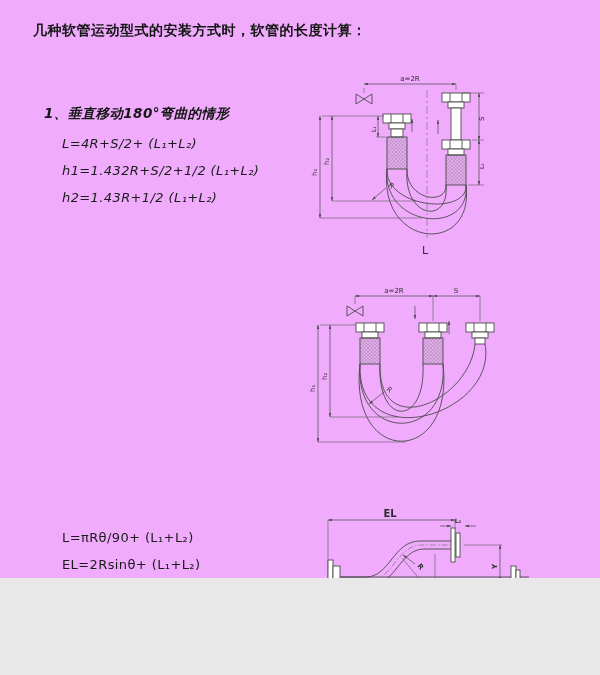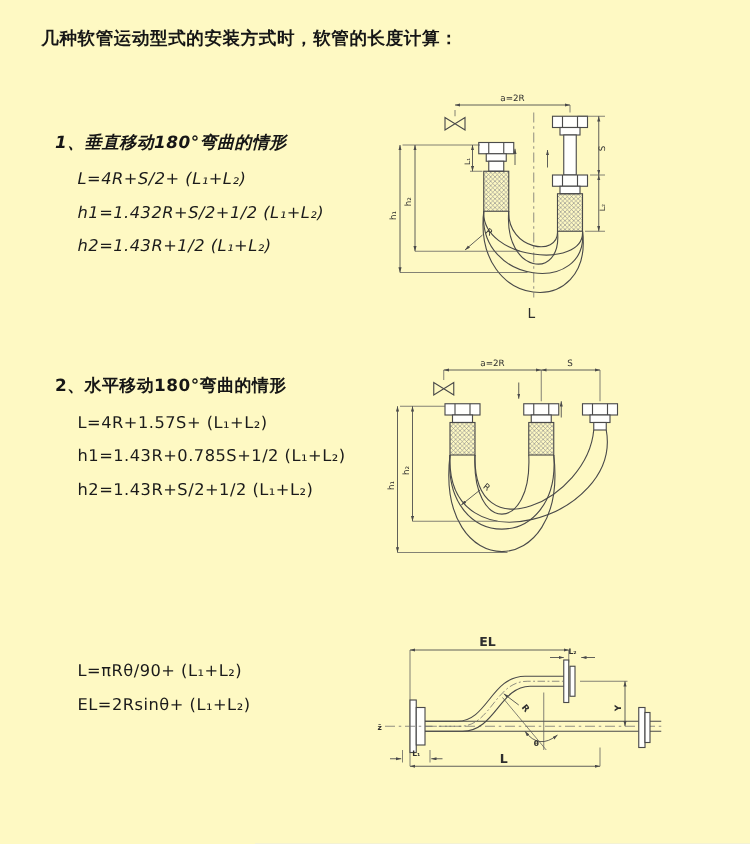--- a/index.html
+++ b/index.html
@@ -1,18 +1,18 @@
 <!DOCTYPE html>
 <html><head>
 <meta charset="utf-8">
 <style>
   html,body{margin:0;padding:0;background:#e8e8e8;}
   .page{
-    position:relative;width:600px;height:675px;margin:0 auto;
-    background:#fef9c3;overflow:hidden;
+    position:relative;width:600px;height:578px;margin:0 auto;
+    background:#f0abfc;overflow:hidden;
     font-family:"DejaVu Sans","Liberation Sans",sans-serif;
     color:#111;
   }
   .doc-title{
     position:absolute;left:33px;top:22px;
     font-size:14px;font-weight:bold;letter-spacing:.5px;color:#161616;
   }
   .section{position:absolute;left:44px;}
   .sec-1{top:105px;font-style:italic;} .sec-2{top:300px;} .sec-3{top:517px;}
   .sec-heading{font-size:13.5px;font-weight:bold;color:#161616;letter-spacing:.4px;}
@@ -40,28 +40,20 @@
 
   <div class="section sec-1">
     <div class="sec-heading">1、垂直移动180°弯曲的情形</div>
     <div class="formulas">
       <div class="formula">L=4R+S/2+ (L₁+L₂)</div>
       <div class="formula">h1=1.432R+S/2+1/2 (L₁+L₂)</div>
       <div class="formula">h2=1.43R+1/2 (L₁+L₂)</div>
     </div>
   </div>
 
-  <div class="section sec-2">
-    <div class="sec-heading">2、水平移动180°弯曲的情形</div>
-    <div class="formulas">
-      <div class="formula">L=4R+1.57S+ (L₁+L₂)</div>
-      <div class="formula">h1=1.43R+0.785S+1/2 (L₁+L₂)</div>
-      <div class="formula">h2=1.43R+S/2+1/2 (L₁+L₂)</div>
-    </div>
-  </div>
 
   <div class="section sec-3">
     <div class="formulas">
       <div class="formula">L=πRθ/90+ (L₁+L₂)</div>
       <div class="formula">EL=2Rsinθ+ (L₁+L₂)</div>
     </div>
   </div>
 
   <div class="dwg dwg-1">
     <svg width="292" height="198" viewBox="0 0 292 198">

